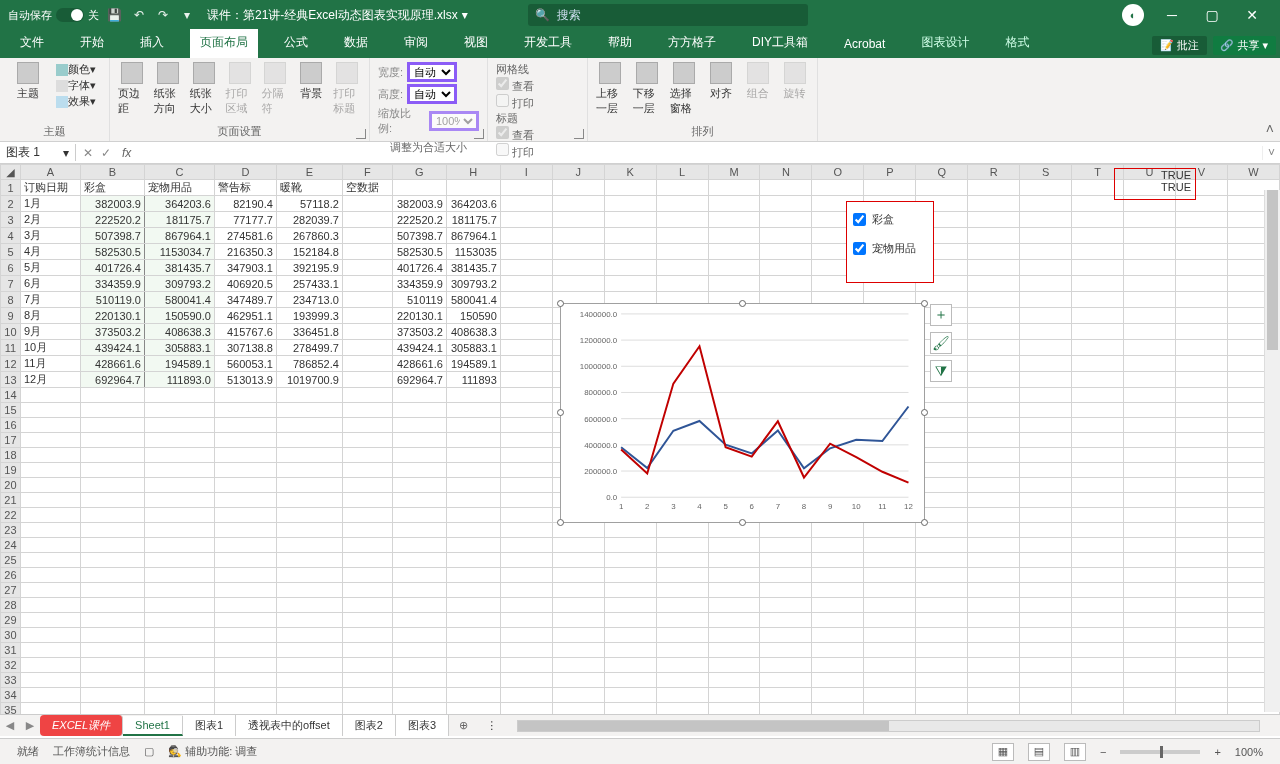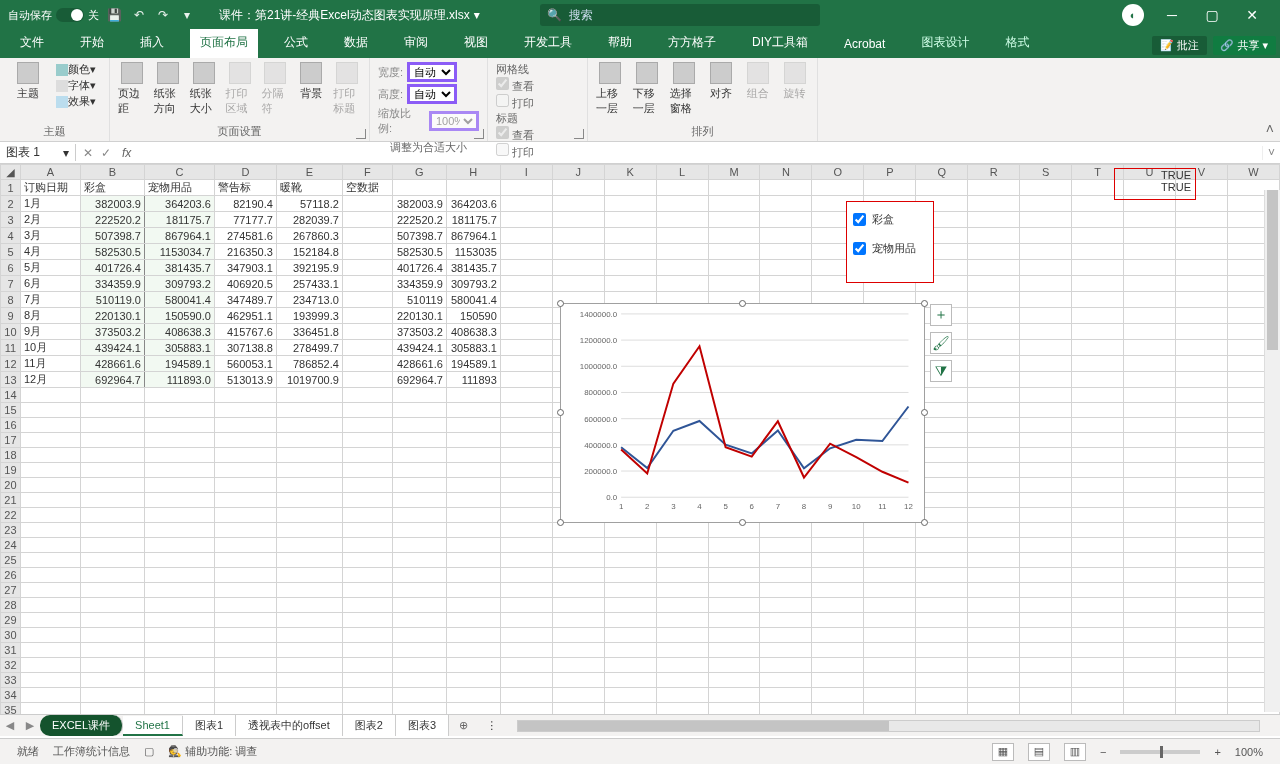--- a/index.html
+++ b/index.html
@@ -3,21 +3,21 @@
 <meta charset="utf-8">
 <style>
   * { box-sizing: border-box; margin: 0; padding: 0; font-family: "Microsoft YaHei", "Segoe UI", sans-serif; }
   body { background: #fff; font-size: 12px; color: #333; width: 1280px; height: 764px; overflow: hidden; position: relative; }
   .titlebar { background: #217346; height: 30px; display: flex; align-items: center; color: #fff; padding: 0 8px; }
   .titlebar .autosave { display: flex; align-items: center; gap: 4px; font-size: 11px; }
   .autosave .toggle { width: 28px; height: 14px; background: #185c37; border-radius: 7px; position: relative; }
   .autosave .toggle::after { content:""; position:absolute; right:1px; top:1px; width:12px;height:12px;border-radius:50%;background:#fff; }
   .qat { display:flex; gap:8px; margin-left:8px; align-items:center; }
   .qat .qicon { width:16px;height:16px;display:flex;align-items:center;justify-content:center;color:#fff;opacity:.9;font-size:12px;}
-  .filetitle { margin-left:24px; font-size:12px; color:#fff; display:flex; align-items:center; gap:4px;}
+  .filetitle { margin-left:12px; font-size:12px; color:#fff; display:flex; align-items:center; gap:4px;}
   .searchbox { flex:0 0 280px; margin-left:60px; background:#185c37; border-radius:3px; height:22px; display:flex;align-items:center;padding:0 8px;color:#cde;gap:6px;}
   .titlebar .spacer { flex:1; }
   .winbtn { width:40px;height:30px;display:flex;align-items:center;justify-content:center;color:#fff;font-size:14px;}
   .avatar { width:22px;height:22px;border-radius:50%;background:#fff;margin-right:8px;display:flex;align-items:center;justify-content:center;color:#217346;font-size:11px;}
   .tabs { background:#217346; height:28px; display:flex; align-items:flex-end; padding-left:10px; gap:16px; color:#fff; font-size:12px; position:relative;}
   .tab { padding:5px 10px; cursor:pointer; border-bottom:2px solid transparent;}
   .tab.active { background:#fff; color:#217346; font-weight:500;}
   .tab.context { color:#d0ffe8; }
   .tabs .right-cmds { position:absolute; right:4px; bottom:3px; display:flex; gap:6px; }
   .right-cmds .btn { background:#185c37; padding:2px 8px; border-radius:2px; font-size:11px;}
@@ -63,21 +63,21 @@
   .chart-side { position:absolute; left:930px; top:140px; display:flex;flex-direction:column;gap:6px;}
   .chart-side .sbtn{width:22px;height:22px;border:1px solid #bbb;background:#fff;display:flex;align-items:center;justify-content:center;color:#217346;font-size:14px;}
   .checkbox-box { position:absolute; left:846px; top:37px; width:88px; height:82px; border:1.5px solid #d00; background:#fff; padding:10px 6px; font-size:11px;}
   .checkbox-box label{display:flex;align-items:center;gap:6px;margin-bottom:14px;}
   .true-box { position:absolute; left:1114px; top:4px; width:82px; height:32px; border:1.5px solid #d00; font-size:11px; padding:0 4px;}
   .true-box div{text-align:right;}
   .sheet-nav { position:absolute; left:0; bottom:28px; height:22px; width:100%; background:#f3f2f1; border-top:1px solid #ccc; display:flex; align-items:center; font-size:11px;}
   .sheet-nav .navarrow{width:20px;text-align:center;color:#888;}
   .sheet-nav .stab{padding:3px 12px; border-right:1px solid #ccc; background:#fff;}
   .sheet-nav .stab.active{background:#fff;border-bottom:2px solid #217346;font-weight:500;color:#217346;padding-left:12px;}
-  .sheet-nav .stab.badge{background:#14532d;color:#fff;border-radius:10px;}
+  .sheet-nav .stab.badge{background:#ef4444;color:#fff;border-radius:4px;font-style:italic;}
   .sheet-nav .addsheet{padding:0 10px;color:#666;}
   .sheet-nav .hscroll{flex:1;margin:0 20px;height:12px;background:#e8e8e8;border:1px solid #ccc;position:relative;}
   .sheet-nav .hscroll .thumb{position:absolute;left:0;top:0;height:100%;width:50%;background:#c4c4c4;}
   .statusbar { position:absolute; left:0; bottom:0; height:26px; width:100%; background:#f3f2f1; border-top:1px solid #ccc; display:flex; align-items:center; font-size:11px; padding:0 17px; gap:14px; color:#555;}
   .statusbar .spacer{flex:1;}
   .viewbtn{width:22px;height:18px;border:1px solid #bbb;display:flex;align-items:center;justify-content:center;background:#fff;}
   .zoom-slider{width:80px;height:4px;background:#ccc;position:relative;}
   .zoom-slider .zthumb{position:absolute;left:50%;top:-4px;width:3px;height:12px;background:#666;}
   .vscroll { position:absolute; right:0; top:190px; width:16px; bottom:52px; background:#f0f0f0; border-left:1px solid #ddd;}
   .vscroll .vthumb{position:absolute;top:0;left:2px;right:2px;height:160px;background:#c4c4c4;}

